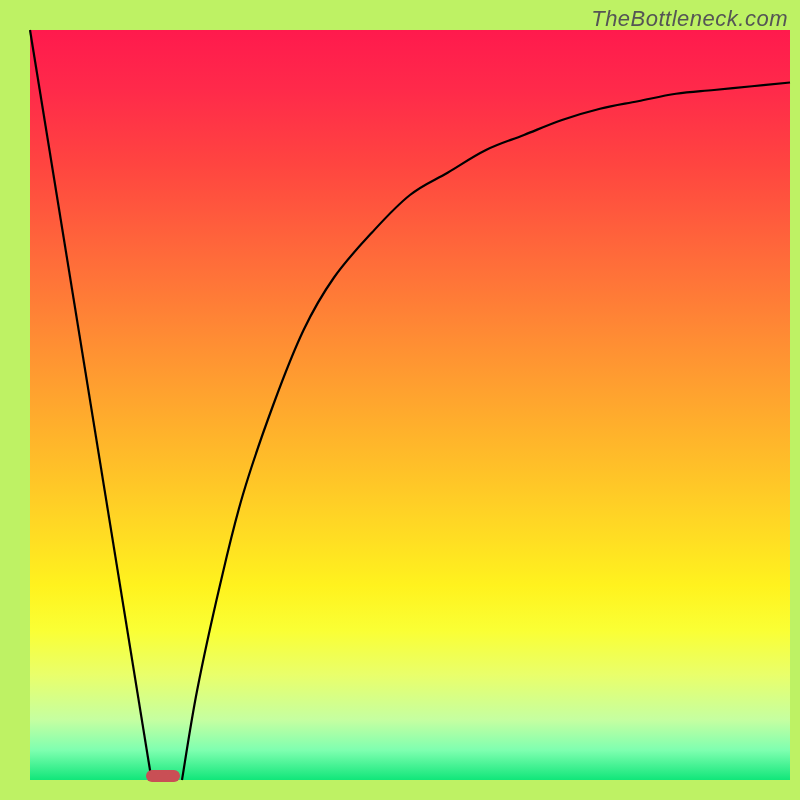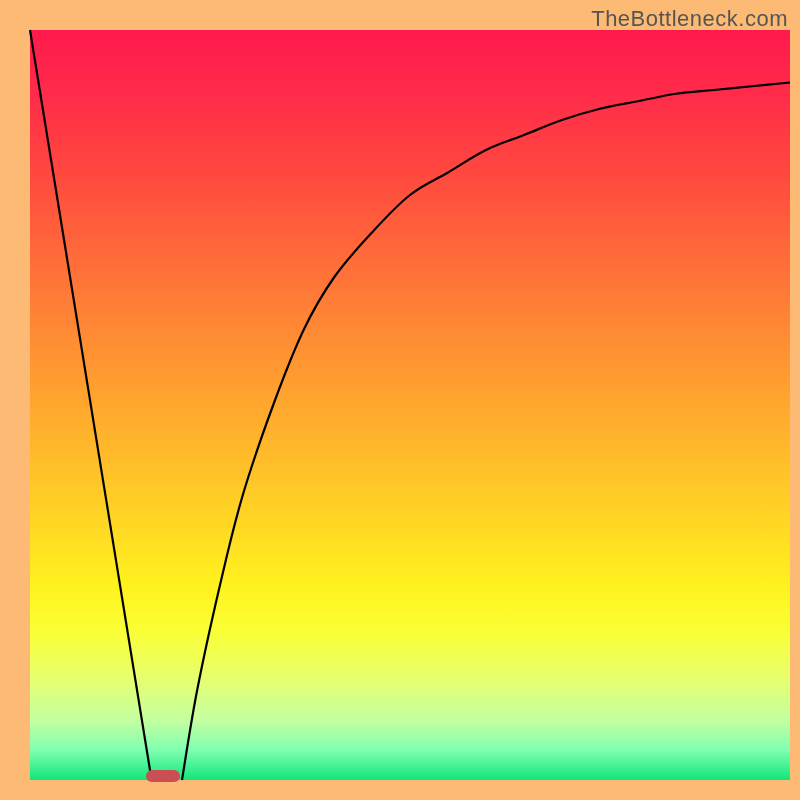--- a/index.html
+++ b/index.html
@@ -8,21 +8,22 @@
     width: 800px;
     height: 800px;
     overflow: hidden;
     background: #000;
     font-family: Arial, Helvetica, sans-serif;
   }
   .frame {
     position: relative;
     width: 800px;
     height: 800px;
-    background: #fdba74;
+    background: #bef264;
+    font-style: italic;
   }
   .plot-area {
     position: absolute;
     left: 30px;
     top: 30px;
     width: 760px;
     height: 750px;
     background: linear-gradient(to bottom,
       #ff1a4d 0%,
       #ff2a4a 8%,

